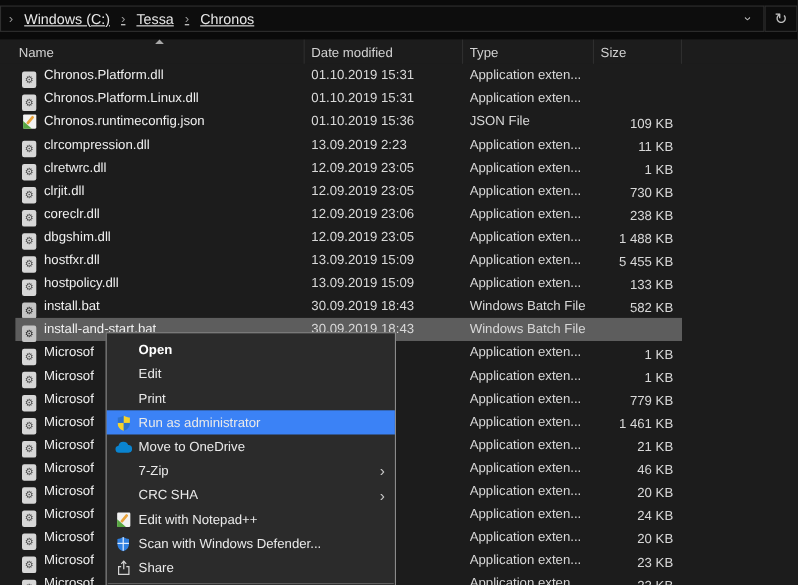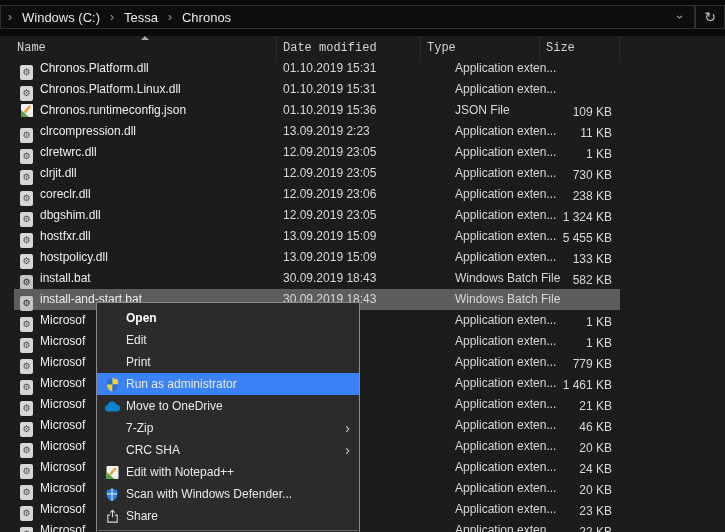--- a/index.html
+++ b/index.html
@@ -19,36 +19,36 @@
   .crumb{padding:0 3px;white-space:nowrap;}
   .addr-drop{margin-left:auto;padding:0 12px;color:#bdbdbd;font-size:12px;}
   .rot90{display:inline-block;transform:rotate(90deg);}
   .refreshbox{
     position:absolute;top:5px;right:0;width:30px;height:24px;box-sizing:border-box;
     border:1px solid #2f2f2f;display:flex;align-items:center;justify-content:center;
     color:#c0c0c0;font-size:14px;background:#0d0d0d;
   }
   
   .headers{position:absolute;top:36px;left:0;width:725px;height:22px;font-size:12px;color:#d2d2d2;background:#1c1c1c;}
-  .hcell{position:absolute;top:0;height:22px;display:flex;align-items:flex-end;box-sizing:border-box;padding-bottom:3px;white-space:nowrap;font-family:Liberation Mono, monospace;}
+  .hcell{position:absolute;top:0;height:22px;display:flex;align-items:flex-end;box-sizing:border-box;padding-bottom:3px;white-space:nowrap;}
   .hdiv{position:absolute;top:0;width:1px;height:22px;background:#2e2e2e;}
   .sortcaret{
     position:absolute;left:141px;top:36px;width:0;height:0;
     border-left:4px solid transparent;border-right:4px solid transparent;
     border-bottom:4px solid #a8a8a8;
   }
   
   .list{position:absolute;top:58px;left:0;width:725px;height:474px;overflow:hidden;}
   .row{position:relative;height:21px;font-size:12px;line-height:21px;white-space:nowrap;}
   .row.selected::before{content:'';position:absolute;left:14px;top:0;width:606px;height:21px;background:#5d5d5d;}
   .cell{position:absolute;top:0;height:21px;}
   .c-icon{left:20px;top:3px;width:14px;height:15px;}
   .c-name{left:40px;color:#efefef;}
   .c-date{left:283px;color:#d8d8d8;}
-  .c-type{left:427px;width:110px;overflow:hidden;color:#d8d8d8;margin-left:28px;}
+  .c-type{left:427px;width:110px;overflow:hidden;color:#d8d8d8;}
   .c-size{left:540px;width:72px;text-align:right;color:#d8d8d8;margin-top:44px;}
   
   .fi{display:inline-flex;width:13px;height:15px;border-radius:2px;align-items:center;justify-content:center;font-size:9px;line-height:1;}
   .fi-dll{background:#d7d7d7;color:#4a4a4a;}
   .fi-bat{background:#c4c4c4;color:#262626;}
   
   .menu{
     position:absolute;left:96px;top:302px;width:264px;height:300px;z-index:10;
     background:#2b2b2b;border:1px solid #8a8a8a;box-sizing:border-box;padding-top:4px;
   }
@@ -58,21 +58,21 @@
   .micon{position:absolute;left:7px;top:3px;width:16px;height:16px;display:flex;align-items:center;justify-content:center;}
   .sub{position:absolute;right:9px;color:#c8c8c8;font-size:14px;line-height:1;}
   .msep{height:1px;background:#5f5f5f;margin:3px 1px;}
 </style>
 </head>
 <body>
 
 <div class="topbar">
   <div class="addressbar">
     <span class="crumb-chevron">›</span>
-    <span id="crumbs" style="display:flex;align-items:center;">
+    <span id="crumbs" style="display:flex;align-items:center;text-decoration:underline;">
         <span class="crumb">Windows (C:)</span>
         <span class="crumb-chevron">›</span>
         <span class="crumb">Tessa</span>
         <span class="crumb-chevron">›</span>
         <span class="crumb">Chronos</span>
       </span>
     <span class="addr-drop"><span class="rot90">›</span></span>
   </div>
   <div class="refreshbox">
     <span>↻</span>
@@ -129,21 +129,21 @@
       <span class="cell c-name">clretwrc.dll</span>
       <span class="cell c-date">12.09.2019 23:05</span>
       <span class="cell c-type">Application exten...</span>
       <span class="cell c-size">238 KB</span>
     </div>
     <div class="row">
       <span class="cell c-icon"><span class="fi fi-dll">⚙</span></span>
       <span class="cell c-name">clrjit.dll</span>
       <span class="cell c-date">12.09.2019 23:05</span>
       <span class="cell c-type">Application exten...</span>
-      <span class="cell c-size">1 324 KB</span>
+      <span class="cell c-size">1 488 KB</span>
     </div>
     <div class="row">
       <span class="cell c-icon"><span class="fi fi-dll">⚙</span></span>
       <span class="cell c-name">coreclr.dll</span>
       <span class="cell c-date">12.09.2019 23:06</span>
       <span class="cell c-type">Application exten...</span>
       <span class="cell c-size">5 455 KB</span>
     </div>
     <div class="row">
       <span class="cell c-icon"><span class="fi fi-dll">⚙</span></span>

